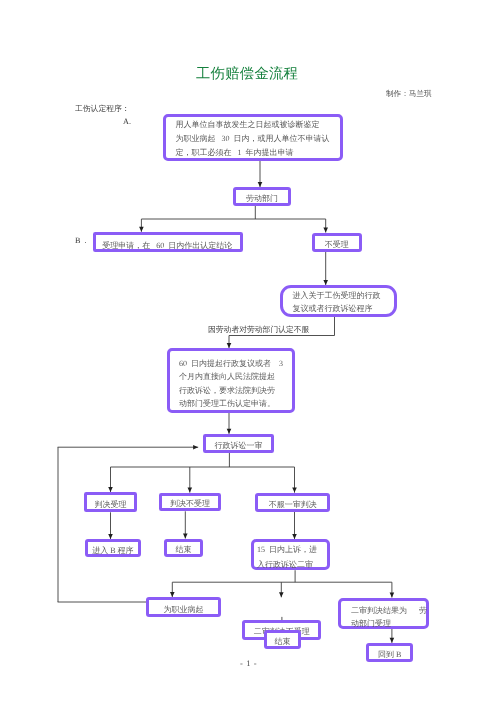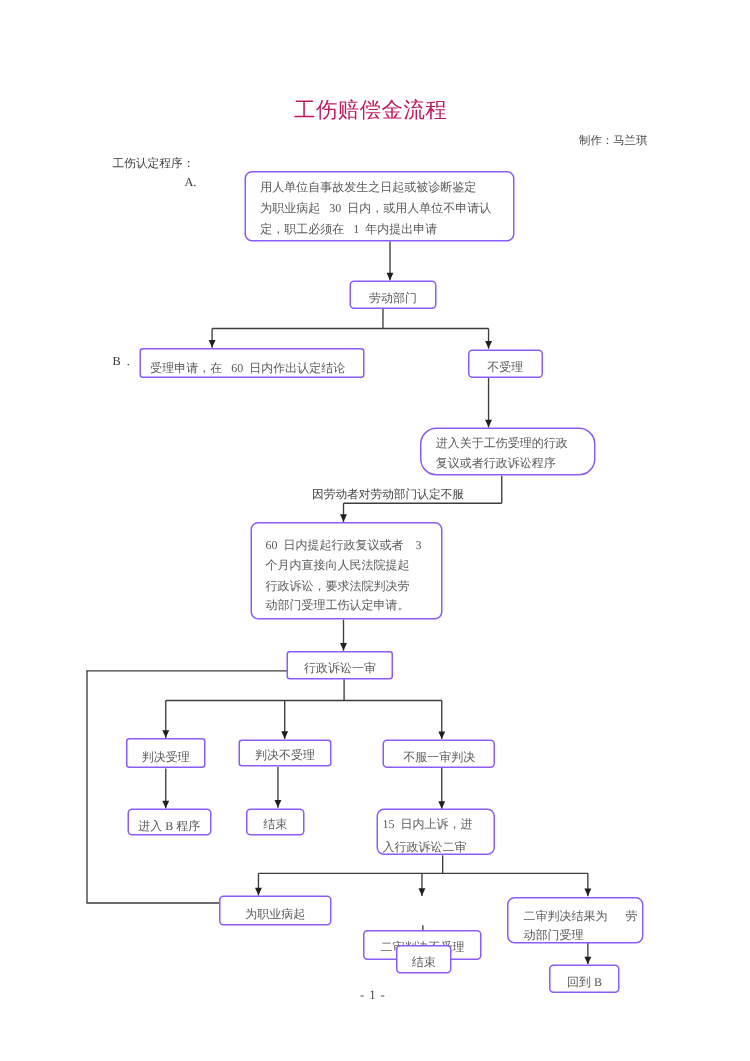--- a/index.html
+++ b/index.html
@@ -3,28 +3,28 @@
 <meta charset="utf-8">
 <title>工伤赔偿金流程</title>
 <style>
   html,body{margin:0;padding:0;background:#ffffff;}
   body{width:500px;height:707px;position:relative;overflow:hidden;
        font-family:"Liberation Serif",serif;color:#3a3a3a;
        -webkit-font-smoothing:antialiased;text-rendering:geometricPrecision;}
   #page{position:absolute;left:0;top:0;width:500px;height:707px;background:#fff;}
 
   .tx{position:absolute;white-space:pre;line-height:1.1;}
-  .title{font-size:14.3px;letter-spacing:0.3px;color:#be185d;}
+  .title{font-size:14.3px;letter-spacing:0.3px;color:#15803d;}
   .credit{font-size:7.6px;letter-spacing:0px;color:#4a4a4a;}
   .seclabel{font-size:7.8px;letter-spacing:0px;color:#3f3f3f;}
   .marker{font-size:8.2px;color:#3a3a3a;font-family:"Liberation Serif",serif;}
   .edgelabel{font-size:7.8px;color:#3f3f3f;letter-spacing:0px;}
   .pagenum{font-size:8.5px;color:#4a4a4a;letter-spacing:0.6px;}
 
-  .node{position:absolute;box-sizing:border-box;border:1px solid #8b5cf6;
+  .node{position:absolute;box-sizing:border-box;border:3px solid #8b5cf6;
         border-radius:3px;background:#fff;color:#595959;
         display:flex;align-items:center;justify-content:center;
         text-align:center;white-space:pre;font-size:8px;
         line-height:15px;padding-top:4px;}
   .node.sq{border-radius:2.2px;}
   .node.r3{border-radius:3px;}
   .node.r5{border-radius:5px;}
   .node.left{justify-content:flex-start;text-align:left;}
 
   svg#wires{position:absolute;left:0;top:0;width:500px;height:707px;
@@ -89,21 +89,21 @@
 定，职工必须在   1  年内提出申请</div>
   <div class="node r3" style="left:233px;top:186.5px;width:58px;height:19.5px;">劳动部门</div>
   <div class="node sq left" style="left:92.7px;top:231.8px;width:150px;height:20.2px;padding-left:6.5px;padding-top:8px;">受理申请，在   60  日内作出认定结论</div>
   <div class="node r3" style="left:312px;top:232.5px;width:49.5px;height:19px;">不受理</div>
   <div class="node left r5" style="left:280px;top:285px;width:117px;height:32px;padding-left:9.5px;line-height:12.8px;padding-top:3px;border-radius:11px;">进入关于工伤受理的行政
 复议或者行政诉讼程序</div>
   <div class="node left r5" style="left:167px;top:348px;width:128px;height:65px;padding-left:9px;line-height:13.2px;padding-top:6px;">60  日内提起行政复议或者    3
 个月内直接向人民法院提起
 行政诉讼，要求法院判决劳
 动部门受理工伤认定申请。</div>
-  <div class="node sq" style="left:191px;top:433.8px;width:71.2px;height:19px;">行政诉讼一审</div>
+  <div class="node sq" style="left:203px;top:433.8px;width:71.2px;height:19px;">行政诉讼一审</div>
   <div class="node sq" style="left:84px;top:492px;width:53px;height:20.3px;">判决受理</div>
   <div class="node sq" style="left:159.4px;top:492.6px;width:61.2px;height:18.7px;">判决不受理</div>
   <div class="node" style="left:255.4px;top:492.7px;width:74.8px;height:19px;">不服一审判决</div>
   <div class="node" style="left:84.8px;top:539px;width:56px;height:18.4px;">进入 B 程序</div>
   <div class="node" style="left:163.8px;top:538.5px;width:39.3px;height:18.8px;">结束</div>
   <div class="node left r5" style="left:251px;top:539.2px;width:79.3px;height:31px;padding-left:3px;">15  日内上诉，进
 入行政诉讼二审</div>
   <div class="node" style="left:146px;top:597px;width:75px;height:20px;">为职业病起</div>
   <div class="node" style="left:242.1px;top:620px;width:79.2px;height:19.6px;">二审判决不受理</div>
   <div class="node left r5" style="left:338px;top:597.5px;width:91px;height:31px;padding-left:10px;line-height:12.8px;padding-top:9px;">二审判决结果为      劳

